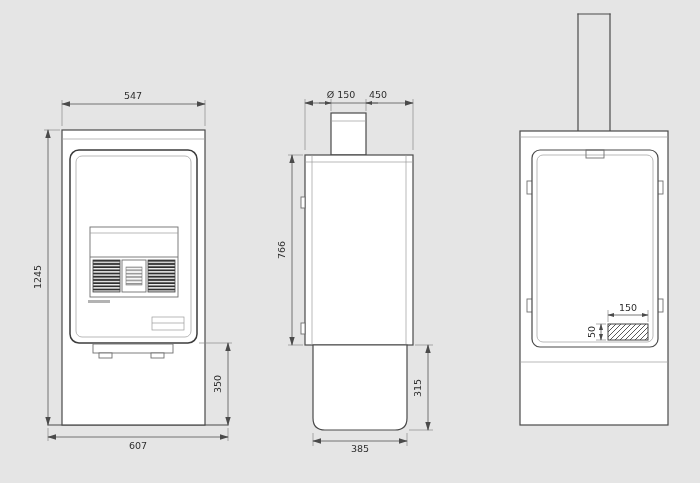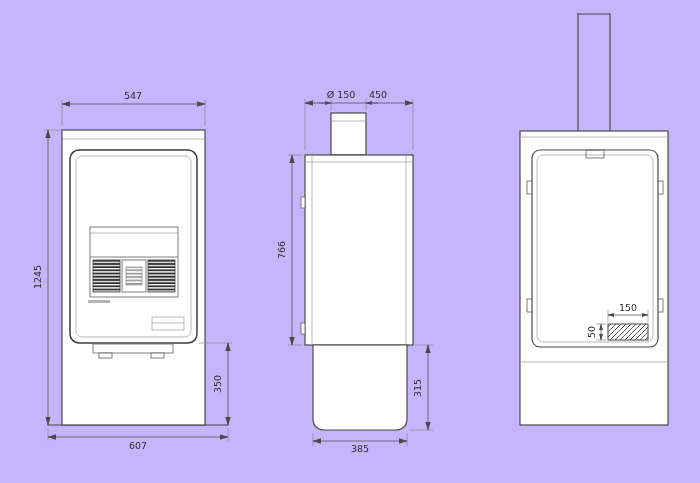--- a/index.html
+++ b/index.html
@@ -1,16 +1,16 @@
 <!DOCTYPE html>
 <html><head>
 <meta charset="utf-8">
 <style>
   html,body{margin:0;padding:0;background:#ffffff;}
-  .stage{position:relative;width:700px;height:483px;background:#c4b5fd;overflow:hidden;font-family:"DejaVu Sans",sans-serif;}
+  .stage{position:relative;width:700px;height:483px;background:#e5e5e5;overflow:hidden;font-family:"DejaVu Sans",sans-serif;}
   svg{display:block;}
   .obj {stroke:#4a4a4a;stroke-width:1.2;fill:none;stroke-linecap:square;}
   .objf{stroke:#4a4a4a;stroke-width:1.2;fill:#ffffff;stroke-linecap:square;}
   .boldf{stroke:#3c3c3c;stroke-width:1.5;fill:#ffffff;}
   .thin{stroke:#9b9b9b;stroke-width:0.7;fill:none;}
   .med {stroke:#6f6f6f;stroke-width:0.9;fill:none;}
   .medf{stroke:#6f6f6f;stroke-width:0.9;fill:#ffffff;}
   .ext {stroke:#8a8a8a;stroke-width:0.7;fill:none;}
   .dim {stroke:#555555;stroke-width:0.8;fill:none;}
   .dimtext{font-size:9.5px;fill:#2e2e2e;font-family:"DejaVu Sans",sans-serif;}

